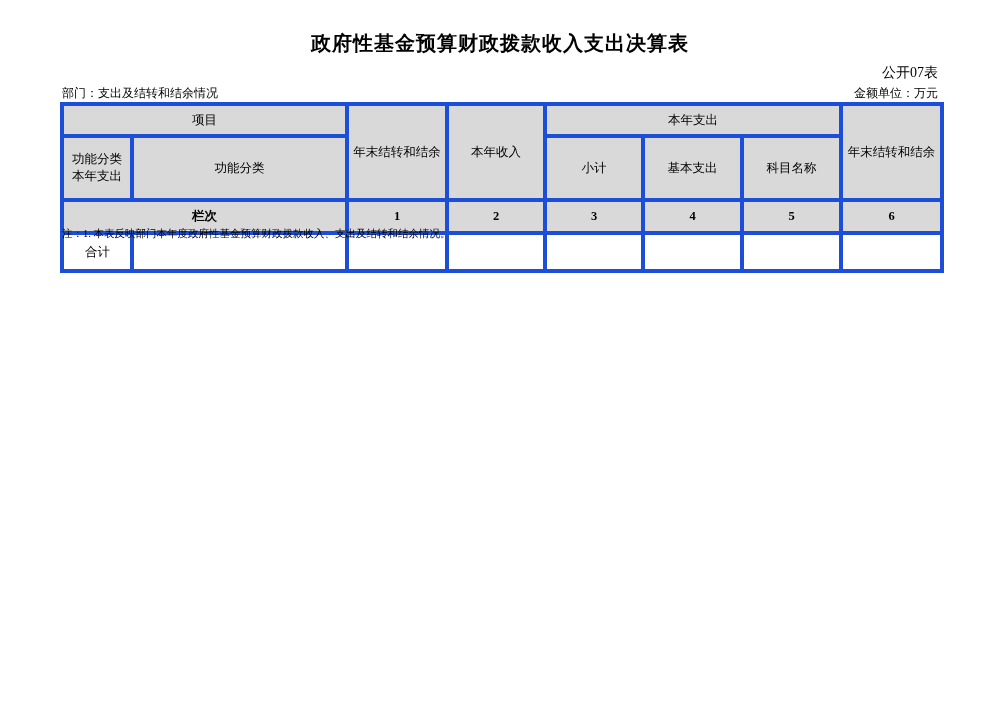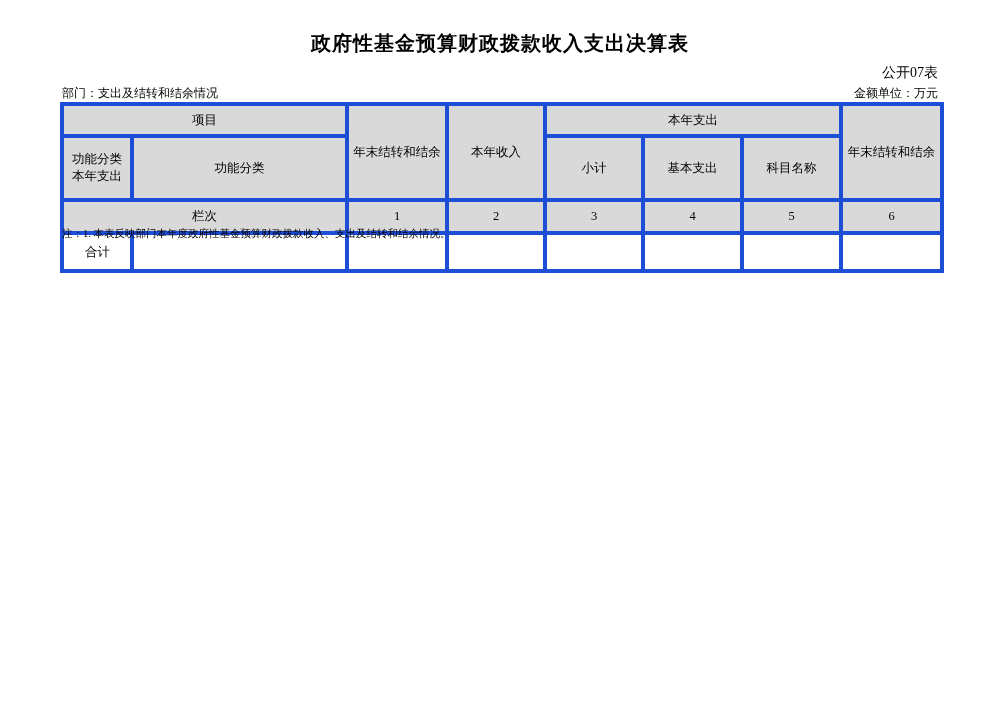--- a/index.html
+++ b/index.html
@@ -74,21 +74,21 @@
   .hdr-sub {
     height: 52px;
   }
   .hdr-expend {
     height: 20px;
   }
   .row-num td {
     height: 21px;
     background: #d9d9d9;
     font-size: 12px;
-    font-weight: normal;
+    font-weight: bold;
   }
   .row-total td {
     height: 26px;
     background: #ffffff;
   }
   .cell-left {
     text-align: right;
     padding-left: 5px !important;
     font-size: 12.5px;
     margin-left: 20px;

